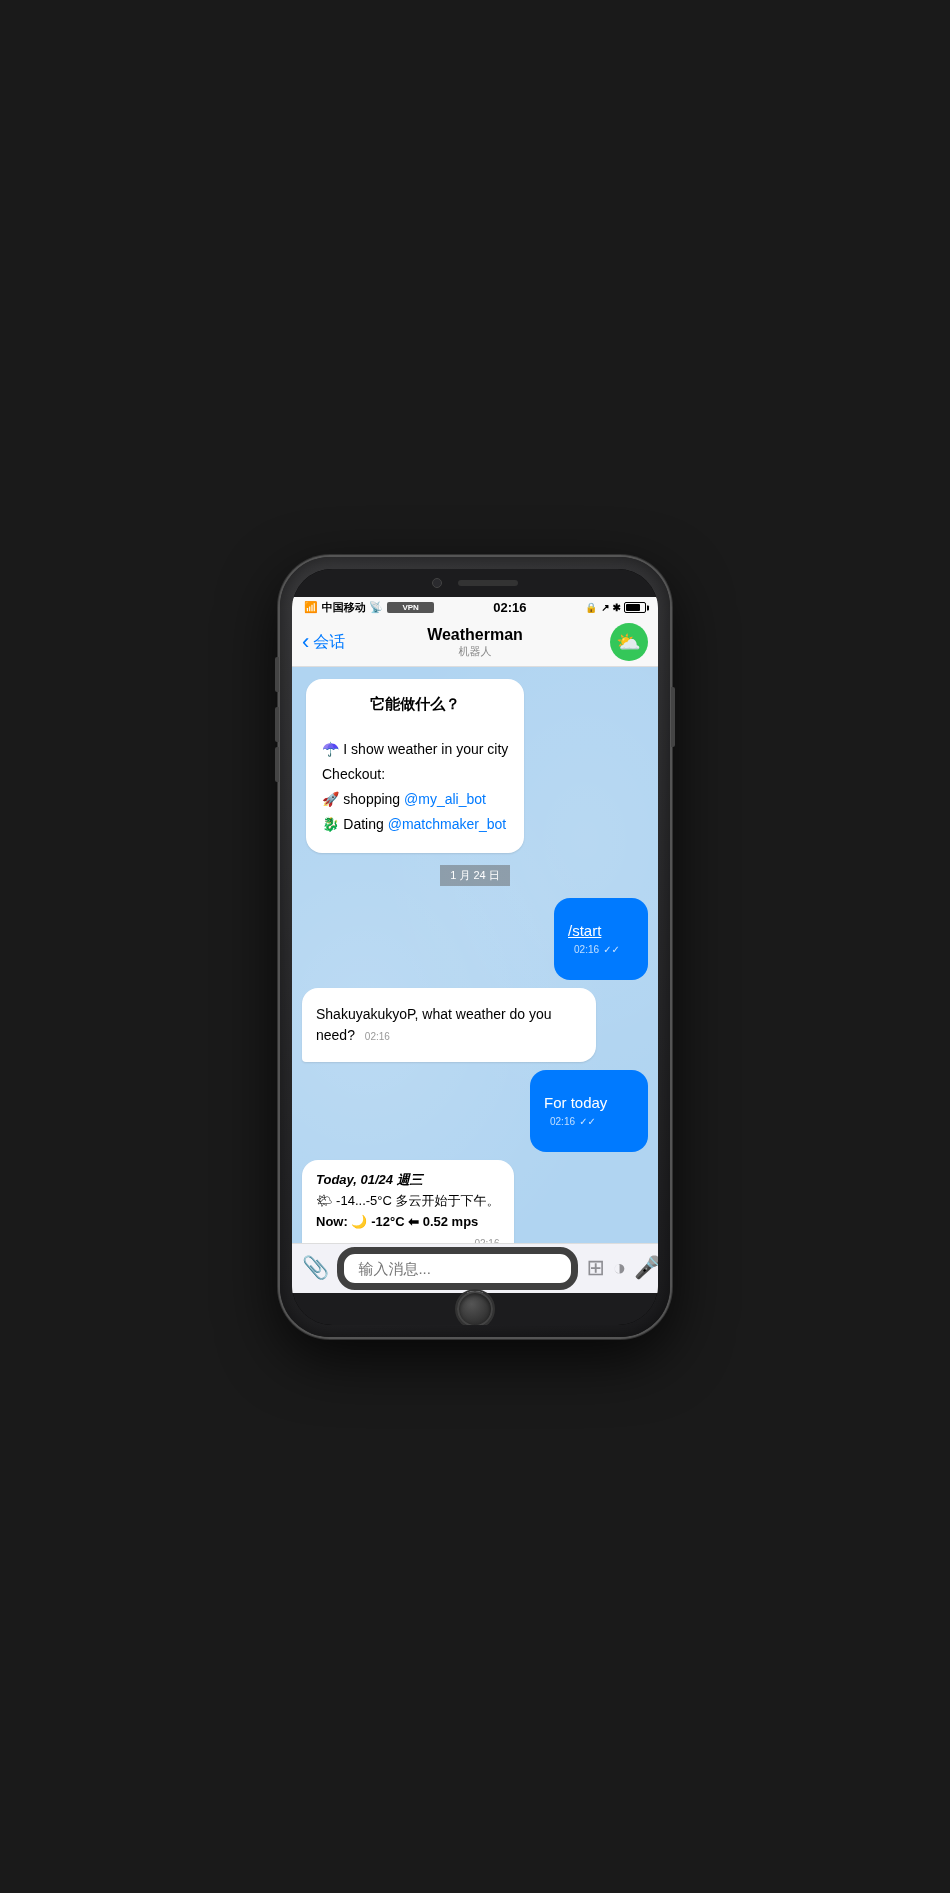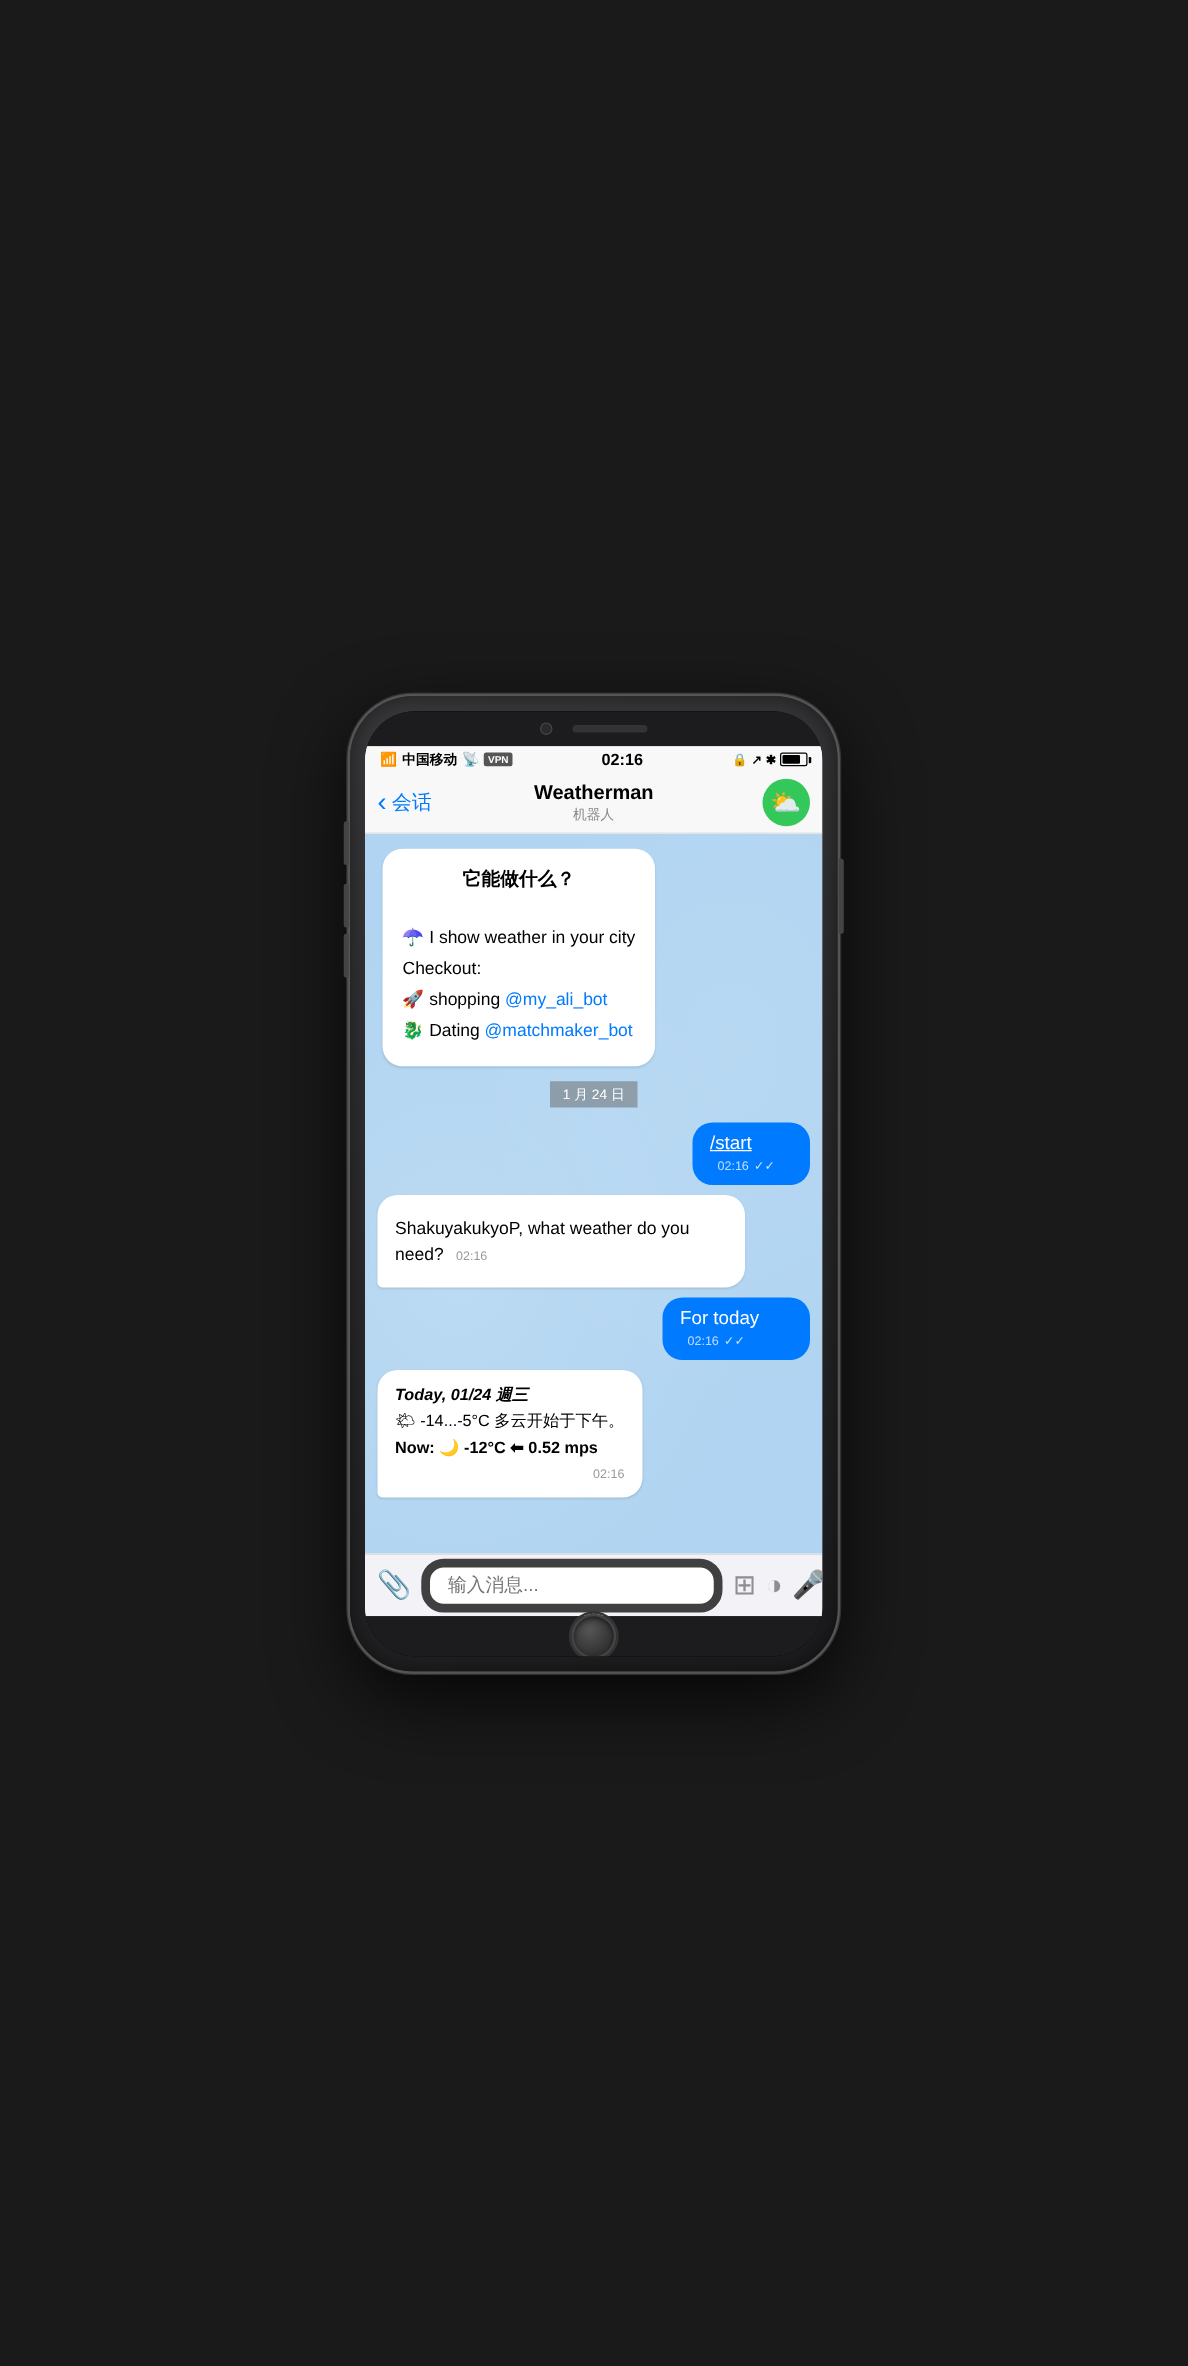--- a/index.html
+++ b/index.html
@@ -147,21 +147,21 @@
     .battery-fill {
       height: 100%;
       width: 80%;
       background: #000;
       border-radius: 1px;
     }
     .vpn-badge {
       background: #555;
       color: #fff;
       font-size: 8px;
-      padding: 1px 3px;
+      padding: 1px 15px;
       border-radius: 2px;
       font-weight: 700;
     }
 
     
     .nav-bar {
       background: rgba(248,248,248,0.95);
       border-bottom: 1px solid #ddd;
       height: 48px;
       display: flex;
@@ -268,21 +268,21 @@
     .user-message {
       align-self: flex-end;
       display: flex;
       flex-direction: column;
       align-items: flex-end;
     }
     .user-bubble {
       background: #007AFF;
       color: #fff;
       border-radius: 16px;
-      padding: 8px 14px;
+      padding: 24px 14px;
       font-size: 15px;
       font-weight: 500;
       max-width: 80%;
       position: relative;
     }
     .user-bubble .cmd {
       text-decoration: underline;
     }
     .check-mark {
       font-size: 10px;

